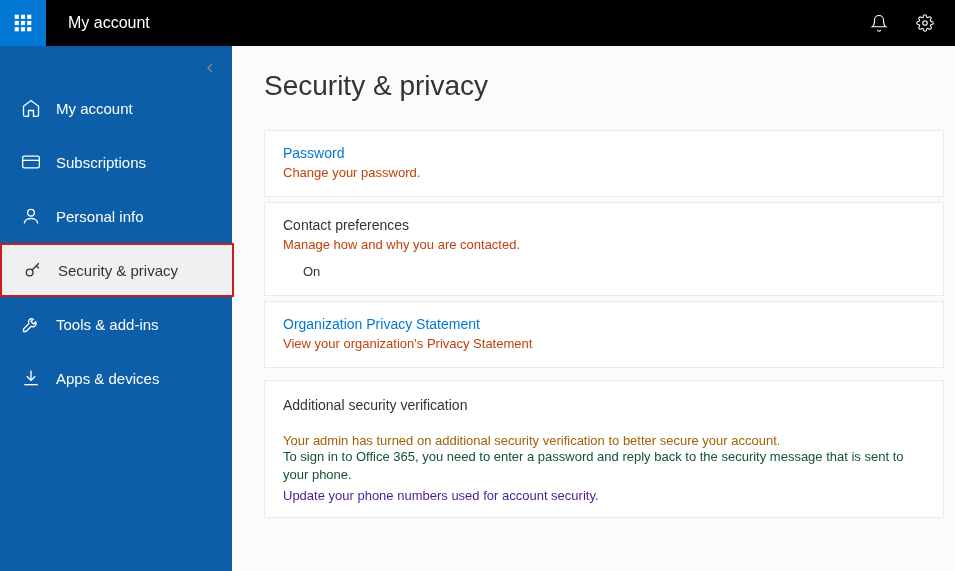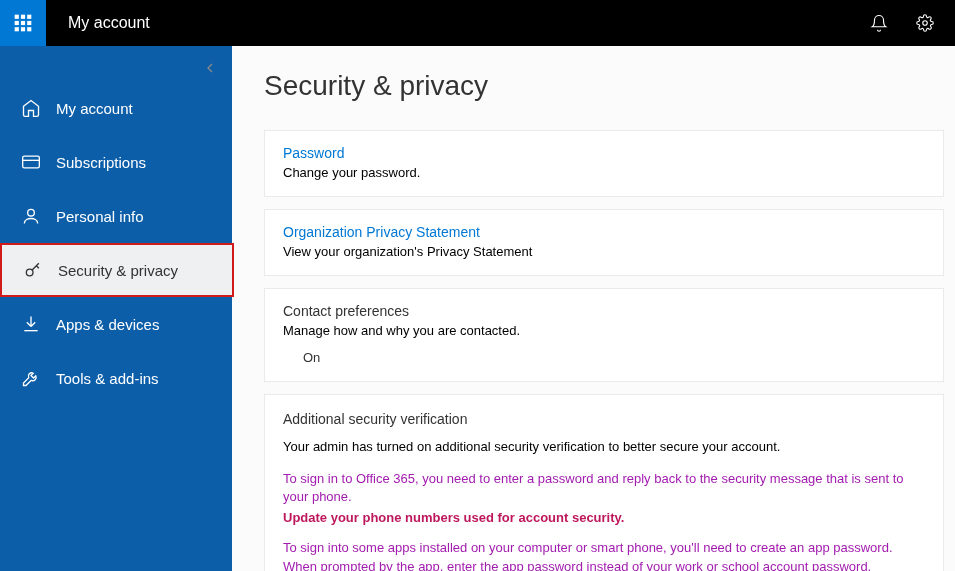--- a/index.html
+++ b/index.html
@@ -83,55 +83,55 @@
   .page-title {
     font-size: 28px;
     font-weight: 300;
     color: #333;
     margin-bottom: 28px;
   }
   .card {
     background: #fff;
     border: 1px solid #eaeaea;
     padding: 14px 18px 16px;
-    margin-bottom: 12px;
+    margin-bottom: 5px;
     max-width: 680px;
   }
   .card-title {
     font-size: 14px;
     color: #333;
     margin-bottom: 4px;
   }
   .card-title.link { color: #0078d4; cursor: pointer; }
   .card-sub {
     font-size: 13px;
-    color: #000000;
+    color: #c2410c;
   }
   .pref-value {
     font-size: 13px;
     color: #333;
     margin-top: 12px;
     margin-left: 20px;
   }
   .section {
     max-width: 680px;
     padding: 16px 18px 0;
     background: #fff;
     border: 1px solid #eaeaea;
     margin-top: 12px;
   }
-  .section-title { font-size: 14px; color: #333; margin-bottom: 12px; }
-  .section-sub { font-size: 13px; color: #000000; margin-bottom: 16px; }
+  .section-title { font-size: 14px; color: #333; margin-bottom: 20px; }
+  .section-sub { font-size: 13px; color: #a16207; margin-bottom: 0; }
   .body-p {
     font-size: 13px;
-    color: #a21caf;
+    color: #14532d;
     line-height: 1.4;
     margin-bottom: 4px;
   }
-  .link-blue { color: #be185d; cursor: pointer; font-size: 13px; font-weight: bold; }
+  .link-blue { color: #4c1d95; cursor: pointer; font-size: 13px; }
   .gap { height: 14px; }
 </style>
 </head>
 <body>
 
 <div class="topbar">
   <div class="waffle">
     <svg viewBox="0 0 24 24">
         <g fill="#fff">
       <rect x="2" y="2" width="5" height="5"></rect>
@@ -207,62 +207,61 @@
             <path d="M11 12l8-8m-3 3l3 3"></path>
           </svg>
       </span>
       <span>Security &amp; privacy</span>
     </div>
 
 
     <div class="sidebar-item">
       <span class="icon">
         <svg viewBox="0 0 24 24">
+            <path d="M14.7 6.3a4 4 0 0 0-5.4 5.4L3 18v3h3l6.3-6.3a4 4 0 0 0 5.4-5.4L15 12l-3-3 2.7-2.7z"></path>
+          </svg>
+      </span>
+      <span>Tools &amp; add-ins</span>
+    </div>
+
+    <div class="sidebar-item">
+      <span class="icon">
+        <svg viewBox="0 0 24 24">
             <path d="M12 3v12m0 0l-5-5m5 5l5-5"></path>
             <path d="M4 20h16"></path>
           </svg>
       </span>
       <span>Apps &amp; devices</span>
-    </div>
-
-    <div class="sidebar-item">
-      <span class="icon">
-        <svg viewBox="0 0 24 24">
-            <path d="M14.7 6.3a4 4 0 0 0-5.4 5.4L3 18v3h3l6.3-6.3a4 4 0 0 0 5.4-5.4L15 12l-3-3 2.7-2.7z"></path>
-          </svg>
-      </span>
-      <span>Tools &amp; add-ins</span>
     </div>
   </div>
 
   <div class="content">
     <h1 class="page-title">Security &amp; privacy</h1>
 
     <div class="card">
       <div class="card-title link">Password</div>
       <div class="card-sub">Change your password.</div>
-    </div>
-
-    <div class="card">
-      <div class="card-title link">Organization Privacy Statement</div>
-      <div class="card-sub">View your organization's Privacy Statement</div>
     </div>
 
     <div class="card">
       <div class="card-title">Contact preferences</div>
       <div class="card-sub">Manage how and why you are contacted.</div>
       <div class="pref-value">On</div>
     </div>
 
+    <div class="card">
+      <div class="card-title link">Organization Privacy Statement</div>
+      <div class="card-sub">View your organization's Privacy Statement</div>
+    </div>
+
     <div class="section">
       <div class="section-title">Additional security verification</div>
       <div class="section-sub">Your admin has turned on additional security verification to better secure your account.</div>
 
       <p class="body-p">To sign in to Office 365, you need to enter a password and reply back to the security message that is sent to your phone.</p>
       <p class="link-blue">Update your phone numbers used for account security.</p>
 
       <div class="gap"></div>
 
-      <p class="body-p">To sign into some apps installed on your computer or smart phone, you'll need to create an app password. When prompted by the app, enter the app password instead of your work or school account password.</p>
 
     </div>
   </div>
 </div>
 
 </body></html>

